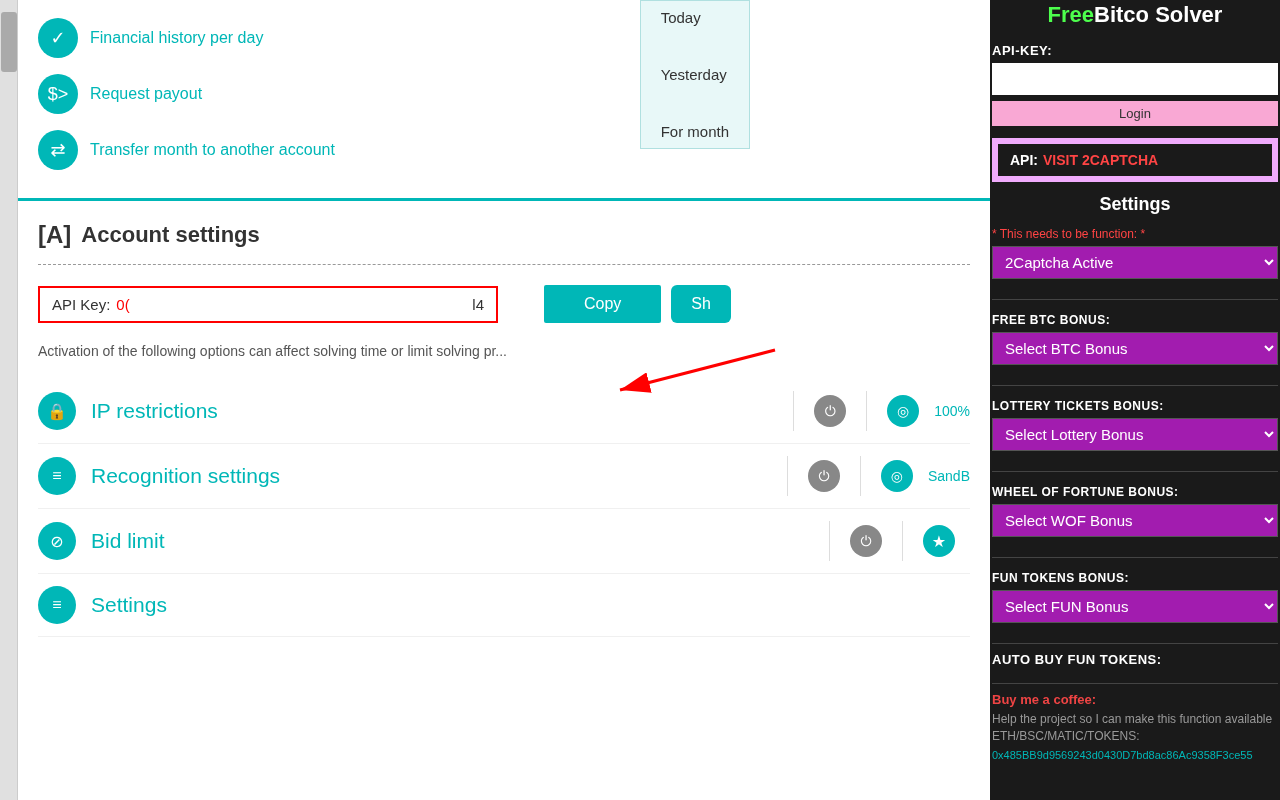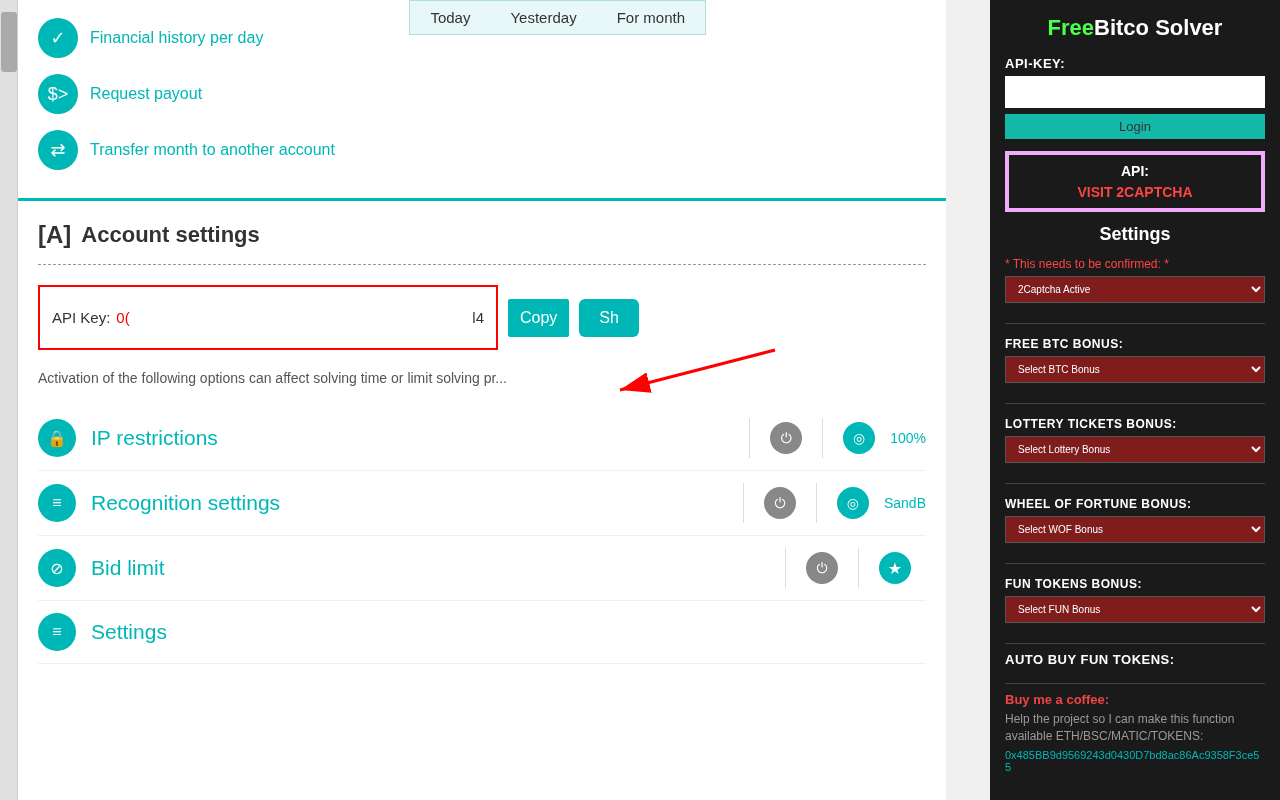--- a/index.html
+++ b/index.html
@@ -83,21 +83,21 @@
     }
 
     
     .date-filters {
       position: absolute;
       top: 0;
       right: 240px;
       background: #e8f8f8;
       padding: 8px 20px;
       display: flex;
-      flex-direction: row;
+      flex-direction: column;
       gap: 40px;
       border: 1px solid #b0e0e0;
       z-index: 5;
     }
     .date-filter-item {
       color: #333;
       font-size: 15px;
       cursor: pointer;
     }
 
@@ -134,21 +134,21 @@
       display: flex;
       align-items: center;
       gap: 10px;
       margin-bottom: 20px;
     }
 
     .api-key-box {
       border: 2px solid red;
       display: flex;
       align-items: center;
-      padding: 22px 12px;
+      padding: 8px 12px;
       background: white;
       min-width: 460px;
       position: relative;
     }
 
     .api-key-label {
       color: #333;
       font-size: 15px;
       white-space: nowrap;
       margin-right: 6px;
@@ -163,24 +163,25 @@
     .api-key-end {
       color: #333;
       font-size: 15px;
       margin-left: auto;
     }
 
     .copy-button {
       background: #00b7b7;
       color: white;
       border: none;
-      padding: 10px 12px;
+      padding: 10px 40px;
       font-size: 16px;
       cursor: pointer;
       border-radius: 2px;
+      margin-left: 36px;
     }
 
     .show-button {
       background: #00b7b7;
       color: white;
       border: none;
       padding: 10px 20px;
       font-size: 16px;
       cursor: pointer;
       border-radius: 6px;
@@ -286,22 +287,21 @@
     }
 
     
     .sidebar {
       width: 290px;
       background: #1a1a1a;
       color: white;
       display: flex;
       flex-direction: column;
       overflow-y: auto;
-      padding: 15px;
-      margin-left: 44px;
+      padding: 2px;
     }
 
     .sidebar-title {
       text-align: center;
       font-size: 22px;
       margin-bottom: 15px;
     }
     .sidebar-title-free { color: #4dff4d; font-weight: bold; }
     .sidebar-title-bitco { color: white; font-weight: bold; }
     .sidebar-title-solver { color: white; font-weight: bold; }
@@ -318,36 +318,35 @@
       width: 100%;
       padding: 6px 8px;
       background: white;
       border: 2px solid white;
       color: black;
       font-size: 14px;
       margin-bottom: 6px;
     }
 
     .login-button {
-      background: #14b8a6;
+      background: #f9a8d4;
       border: none;
       padding: 5px 15px;
       font-size: 13px;
       cursor: pointer;
       color: #333;
     }
 
     .api-visit-box {
-      border: 4px solid #f0abfc;
+      border: 6px solid #f0abfc;
       padding: 8px 12px;
       margin: 12px 0;
       display: flex;
       align-items: center;
       gap: 5px;
-      flex-direction: column;
     }
 
     .api-visit-label {
       color: white;
       font-size: 14px;
       font-weight: bold;
     }
 
     .api-visit-link {
       color: #ff4444;
@@ -366,24 +365,24 @@
 
     .needs-confirm {
       color: #ff4444;
       font-size: 12px;
       margin-bottom: 5px;
     }
 
     .sidebar-select {
       width: 100%;
       padding: 6px 8px;
-      background: #7f1d1d;
+      background: #a21caf;
       color: white;
       border: 1px solid #555;
-      font-size: 10px;
+      font-size: 15px;
       cursor: pointer;
       margin-bottom: 12px;
       -webkit-appearance: auto;
     }
 
     .sidebar-section-label {
       color: white;
       font-size: 12px;
       font-weight: bold;
       letter-spacing: 0.5px;
@@ -537,21 +536,21 @@
   <input class="api-input" type="text" placeholder="" style="">
   <button class="login-button">Login</button>
 
   <div class="api-visit-box">
     <span class="api-visit-label">API:</span>
     <a class="api-visit-link" href="#">VISIT 2CAPTCHA</a>
   </div>
 
   <div class="settings-heading">Settings</div>
 
-  <div class="needs-confirm">* This needs to be confirmed: *</div>
+  <div class="needs-confirm">* This needs to be function: *</div>
   <select class="sidebar-select">
     <option>2Captcha Active</option>
     <option>2Captcha Inactive</option>
   </select>
 
   <hr class="sidebar-divider">
 
   <div class="sidebar-section-label">FREE BTC BONUS:</div>
   <select class="sidebar-select">
     <option>Select BTC Bonus</option>

